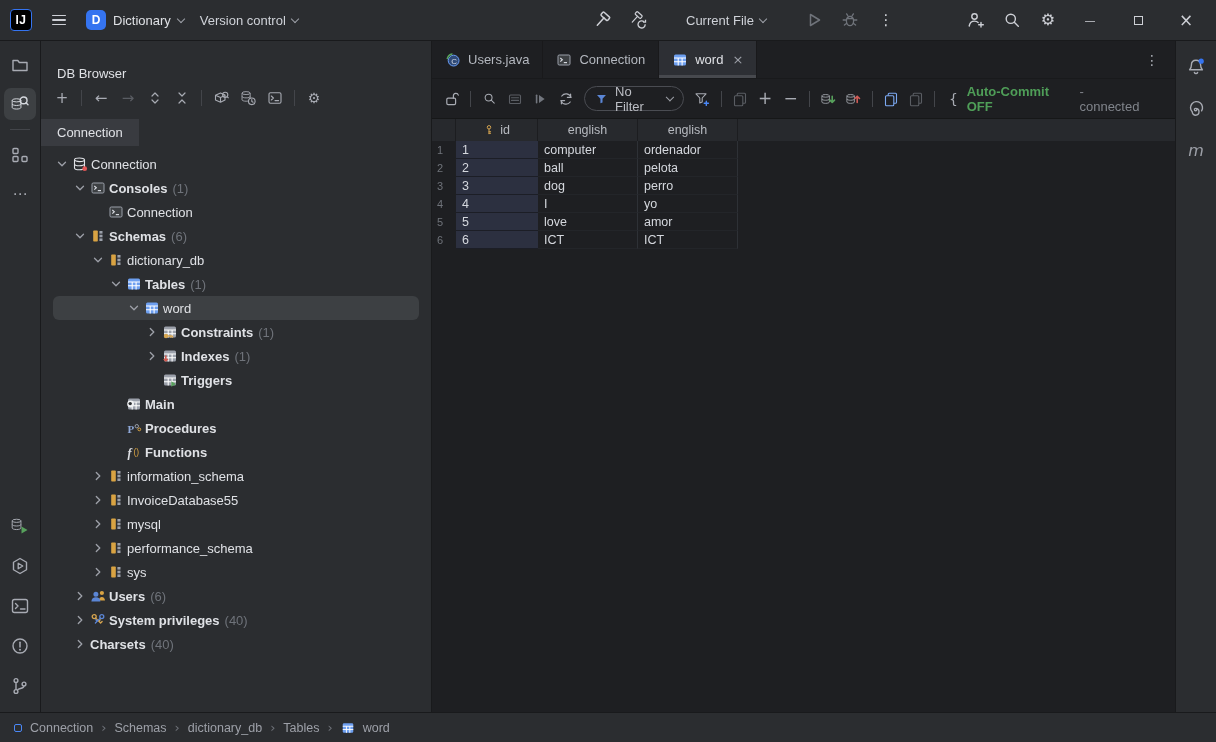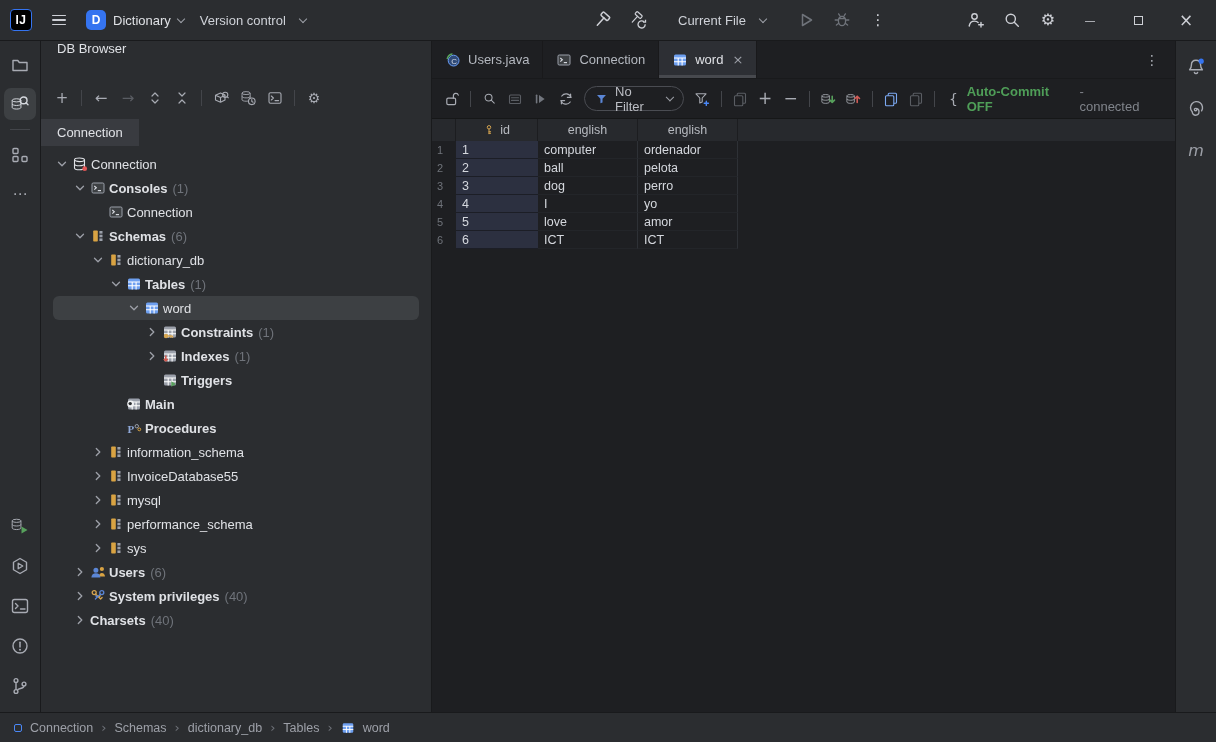--- a/index.html
+++ b/index.html
@@ -9,39 +9,39 @@
   .i12{width:12px;height:12px}.i14{width:14px;height:14px}.i16{width:16px;height:16px}.i20{width:20px;height:20px}
   .g{font-family:"DejaVu Sans",sans-serif;line-height:1}
   
   .titlebar{height:41px;background:#2b2d30;border-bottom:1px solid #191a1c;display:flex;align-items:center;position:relative}
   .tb-left{display:flex;align-items:center;gap:16px;padding-left:10px}
   .logo{width:22px;height:22px;background:#000;border:1px solid #3574f0;border-radius:4px;color:#fff;font-size:12px;font-weight:bold;display:flex;align-items:center;justify-content:center;letter-spacing:.5px}
   .burger{display:flex;flex-direction:column;gap:3px;padding:4px;cursor:pointer}
   .burger i{display:block;width:14px;height:1.6px;background:#ced0d6;border-radius:1px}
   .proj{display:flex;align-items:center;gap:7px;color:#dfe1e5;cursor:pointer}
   .proj-badge{width:20px;height:20px;border-radius:5px;background:#3574f0;color:#fff;font-weight:bold;font-size:12px;display:flex;align-items:center;justify-content:center}
-  .menu-lbl{color:#cfd2d8;display:flex;align-items:center;gap:14px;cursor:pointer}
+  .menu-lbl{color:#cfd2d8;display:flex;align-items:center;gap:6px;cursor:pointer}
   .chev{width:6px;height:6px;border-right:1.4px solid #9da0a8;border-bottom:1.4px solid #9da0a8;display:inline-block;transform:rotate(45deg);margin-top:-3px}
   .tb-center{position:absolute;left:588px;display:flex;align-items:center;gap:8px}
   .tbtn{width:28px;height:28px;border-radius:5px;display:flex;align-items:center;justify-content:center;color:#ced0d6;cursor:pointer}
   .dim{color:#6f737a}
   .tb-right{margin-left:auto;display:flex;align-items:center;gap:8px;padding-right:10px}
   .winbtn{width:40px;height:28px;display:flex;align-items:center;justify-content:center;color:#ced0d6;cursor:pointer}
   .sq{width:9px;height:9px;border:1.2px solid #ced0d6;display:inline-block}
   
   .main{display:flex;height:671px}
   .rail{width:41px;background:#2b2d30;border-right:1px solid #191a1c;display:flex;flex-direction:column;align-items:center;padding:8px 0 10px 0;gap:7px}
   .rbtn{width:32px;height:32px;border-radius:7px;display:flex;align-items:center;justify-content:center;color:#a8abb3;cursor:pointer}
   .rbtn.sel{background:#3d4043;color:#d5d8de}
   .rail-div{width:20px;height:1px;background:#43454a;margin:2px 0}
   .rail-bottom{margin-top:auto;display:flex;flex-direction:column;gap:8px;align-items:center}
   .rail-r{width:41px;background:#2b2d30;border-left:1px solid #191a1c;display:flex;flex-direction:column;align-items:center;padding-top:10px;gap:10px}
   
   .dbpanel{width:391px;background:#2b2d30;border-right:1px solid #191a1c;display:flex;flex-direction:column}
-  .db-header{height:40px;display:flex;align-items:flex-start;padding:0 16px;color:#dfe1e5}
+  .db-header{height:40px;display:flex;align-items:flex-end;padding:0 16px;color:#dfe1e5}
   .db-toolbar{height:34px;display:flex;align-items:center;padding:0 8px;gap:1px;color:#a8abb3}
   .sbtn{width:26px;height:26px;border-radius:4px;display:flex;align-items:center;justify-content:center;cursor:pointer;color:#a8abb3;font-size:15px}
   .sbtn.off{color:#5a5d63}
   .vdiv{width:1px;height:16px;background:#43454a;margin:0 5px}
   .db-contab{height:27px;margin-top:4px;align-self:flex-start;display:flex;align-items:center;padding:0 16px;background:#393b40;color:#dfe1e5;cursor:pointer}
   .db-tree{flex:1;padding:6px 12px 0 12px;overflow:hidden}
   .trow{display:flex;align-items:center;height:24px;padding-left:calc(var(--l)*18px);border-radius:6px;cursor:pointer;white-space:nowrap}
   .trow.sel{background:#3d4043}
   .tch{width:17px;display:flex;justify-content:center;color:#9da0a8;flex:none}
   .tic{width:19px;display:flex;justify-content:center;flex:none}
@@ -336,21 +336,21 @@
     <div class="tbtn">
         <svg class="i20">
           <use href="#s-hammer"></use>
         </svg>
       </div>
     <div class="tbtn">
         <svg class="i20">
           <use href="#s-hammer-sync"></use>
         </svg>
       </div>
-    <div class="menu-lbl" style="margin:0 18px">
+    <div class="menu-lbl" style="margin:0 26px">
       <span>Current File</span>
       <span class="chev"></span>
     </div>
     <div class="tbtn dim">
         <svg class="i20">
           <use href="#s-play"></use>
         </svg>
       </div>
     <div class="tbtn dim">
         <svg class="i20">
@@ -626,20 +626,29 @@
           <span class="tlb cat">Main</span>
         </div>
       <div class="trow" style="--l:3">
           <span class="tch"></span>
           <span class="tic">
             <svg class="i16">
               <use href="#s-proc"></use>
             </svg>
           </span>
           <span class="tlb cat">Procedures</span>
+        </div>
+      <div class="trow" style="--l:3">
+          <span class="tch"></span>
+          <span class="tic">
+            <svg class="i16">
+              <use href="#s-func"></use>
+            </svg>
+          </span>
+          <span class="tlb cat">Functions</span>
         </div>
       <div class="trow" style="--l:2">
           <span class="tch">
             <svg class="i16">
               <use href="#s-chev-r"></use>
             </svg>
           </span>
           <span class="tic">
             <svg class="i16">
               <use href="#s-schema"></use>

